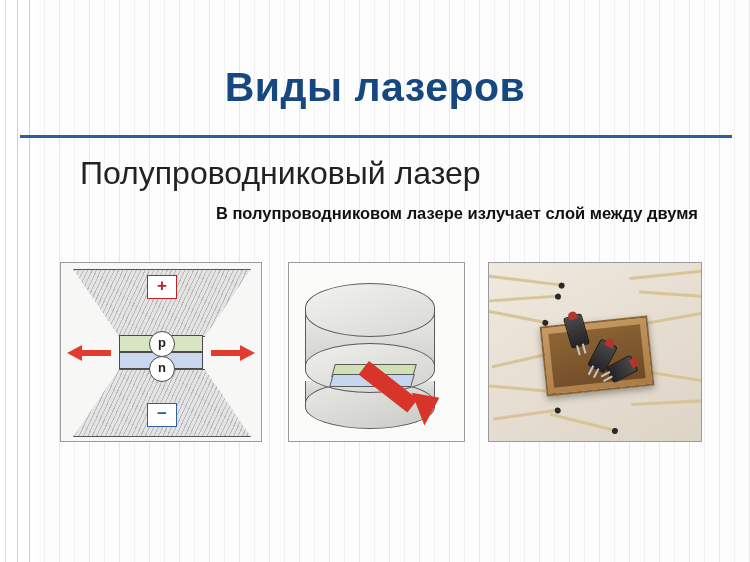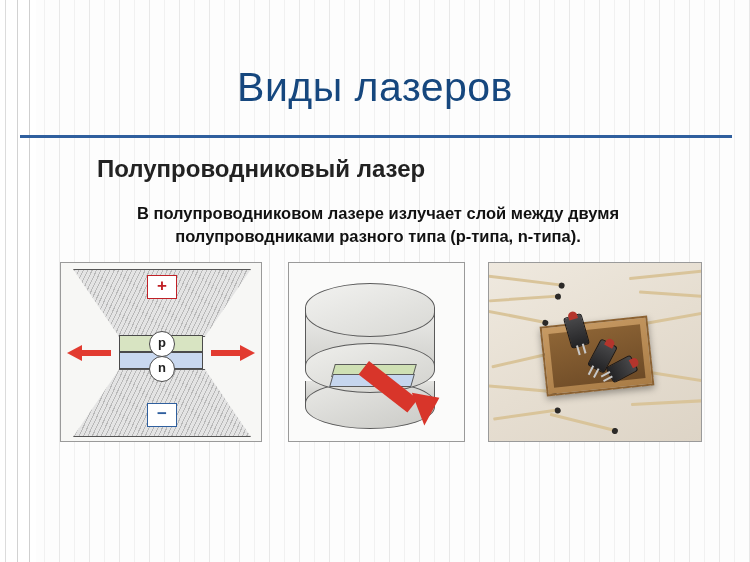--- a/index.html
+++ b/index.html
@@ -50,50 +50,49 @@
         #ffffff 30px, #ffffff 36px);
   }
 
   .title {
     position: absolute;
     left: 0;
     top: 64px;
     width: 750px;
     text-align: center;
     font-size: 41px;
-    font-weight: normal;
+    font-weight: bold;
     color: #16477e;
     letter-spacing: 0.5px;
   }
 
   .title-rule {
     position: absolute;
     left: 20px;
     top: 135px;
     width: 712px;
     height: 3px;
     background: #2f5f9e;
   }
 
   .subtitle {
     position: absolute;
     left: 80px;
     top: 155px;
-    font-size: 24px;
+    font-size: 32px;
     color: #222222;
-    font-weight: bold;
-    margin-left: 17px;
+    font-weight: normal;
   }
 
   .lead {
     position: absolute;
     left: 58px;
     top: 202px;
     width: 640px;
-    text-align: center;
+    text-align: right;
     font-size: 16.5px;
     font-weight: bold;
     color: #111111;
     line-height: 1.42;
   }
 
   .figures {
     position: absolute;
     left: 60px;
     top: 262px;
@@ -357,21 +356,20 @@
 
   <div class="left-band"></div>
 
   <div class="title">Виды лазеров</div>
   <div class="title-rule"></div>
 
   <div class="subtitle">Полупроводниковый лазер</div>
 
   <div class="lead">
     <div>В полупроводниковом лазере излучает слой между двумя</div>
-    <div>полупроводниками разного типа (p-типа, n-типа).</div>
   </div>
 
   <div class="figures">
 
     <div class="fig fig-1">
       <div class="f1-canvas">
         <div class="f1-trap-top"></div>
         <div class="f1-trap-bot"></div>
 
         <div class="f1-layer p"></div>

